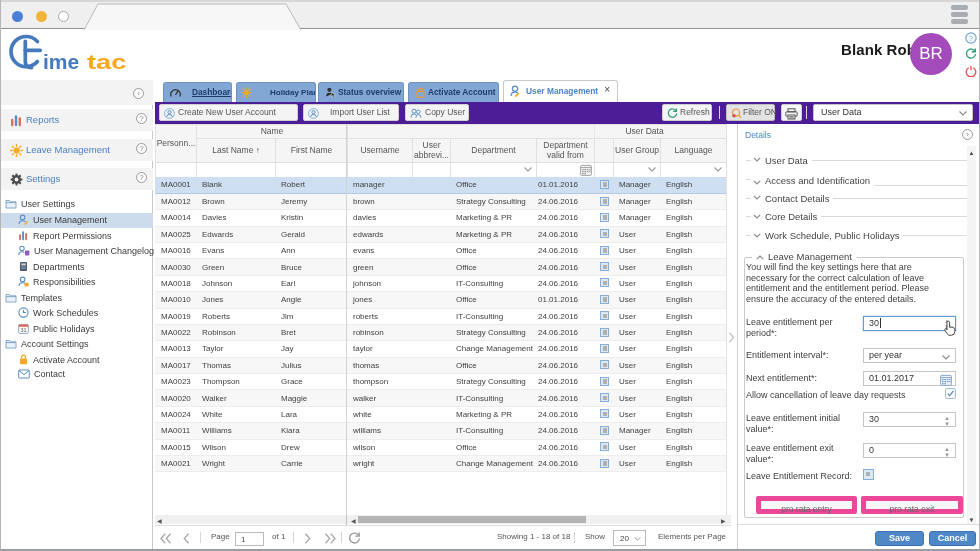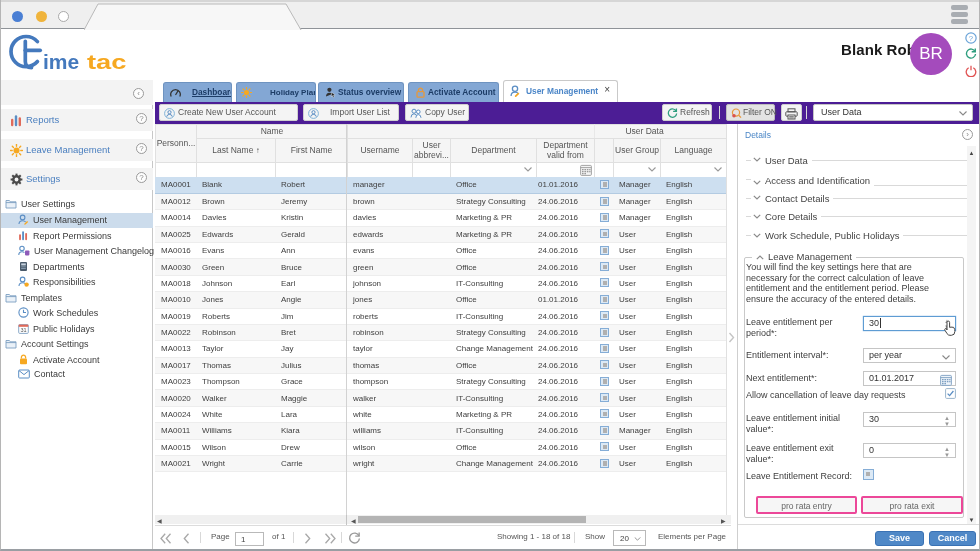--- a/index.html
+++ b/index.html
@@ -65,21 +65,21 @@
 .dsec .fill { flex:1; height:1px; background:#d9d9d9; margin-left:4px; }
 .chev { stroke:#8a8a8a; stroke-width:1.2; fill:none; }
 #lmbox { position:absolute; left:6px; top:133px; width:220px; height:261px; border:1px solid #c9c9c9; border-radius:2px; }
 #lmleg { position:absolute; left:14px; top:127px; background:#fff; padding:0 4px; font-size:9.5px; color:#444; white-space:nowrap;}
 .flabel { position:absolute; left:8px; font-size:9px; color:#404040; line-height:10.5px; width:112px;}
 .fbox { position:absolute; left:125px; width:93px; height:15px; border:1px solid #c5c5c5; background:#fff; font-size:9px; color:#333; line-height:13px; padding-left:5px; }
 .spin { position:absolute; right:4px; top:1px; width:8px; font-size:6px; color:#999; line-height:6px; text-align:center;}
 #dscroll { position:absolute; left:229px; top:22px; width:9px; height:379px; background:#f4f4f4; }
 #dbottom { position:absolute; left:0; top:400px; width:242px; height:27px; background:#fff; border-top:1px solid #dcdcdc; }
 .bluebtn { position:absolute; top:6px; height:15px; background:#4f88c7; border:1px solid #3a72b4; border-radius:3px; color:#fff; font-size:9px; font-weight:bold; text-align:center; line-height:13px; }
-.graybtn { position:absolute; height:18px; background:#f6f6f6; border:2px solid #ec4899; border-radius:2px; color:#666; font-size:8.5px; text-align:center; line-height:16px;}
+.graybtn { position:absolute; height:18px; background:#f6f6f6; border:5px solid #ec4899; border-radius:2px; color:#666; font-size:8.5px; text-align:center; line-height:16px;}
 
 
 #hscroll { left:155px; top:515px; width:576px; height:10px; }
 .strack { position:absolute; top:0; height:9px; background:#f0f0f0; }
 .sthumb { position:absolute; top:1px; height:7px; background:#b4b4b4; }
 .sarrow { position:absolute; top:1.5px; font-size:6px; color:#555; }
 #pager { left:155px; top:525px; width:576px; height:25px; background:#fff; border-top:1px solid #dcdcdc; font-size:8px; color:#555; }
 #pager .it { position:absolute; top:6px; }
 .pgchev { stroke:#a8a8a8; stroke-width:1.3; fill:none; }
 #winborder { left:0; top:0; width:980px; height:551px; border-left:1px solid #b5b5b5; border-right:1px solid #b5b5b5; border-bottom:2px solid #9a9ea3; pointer-events:none; }

